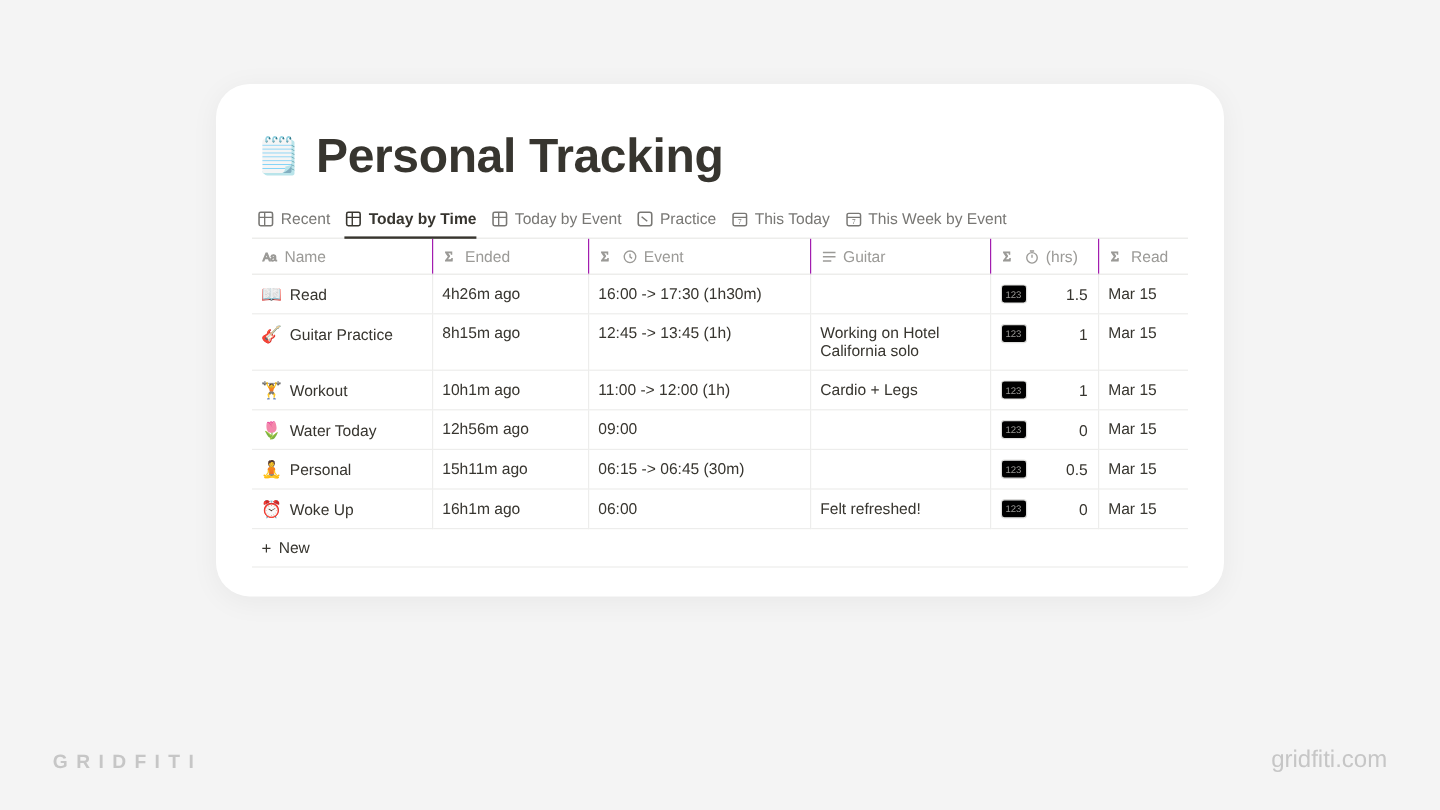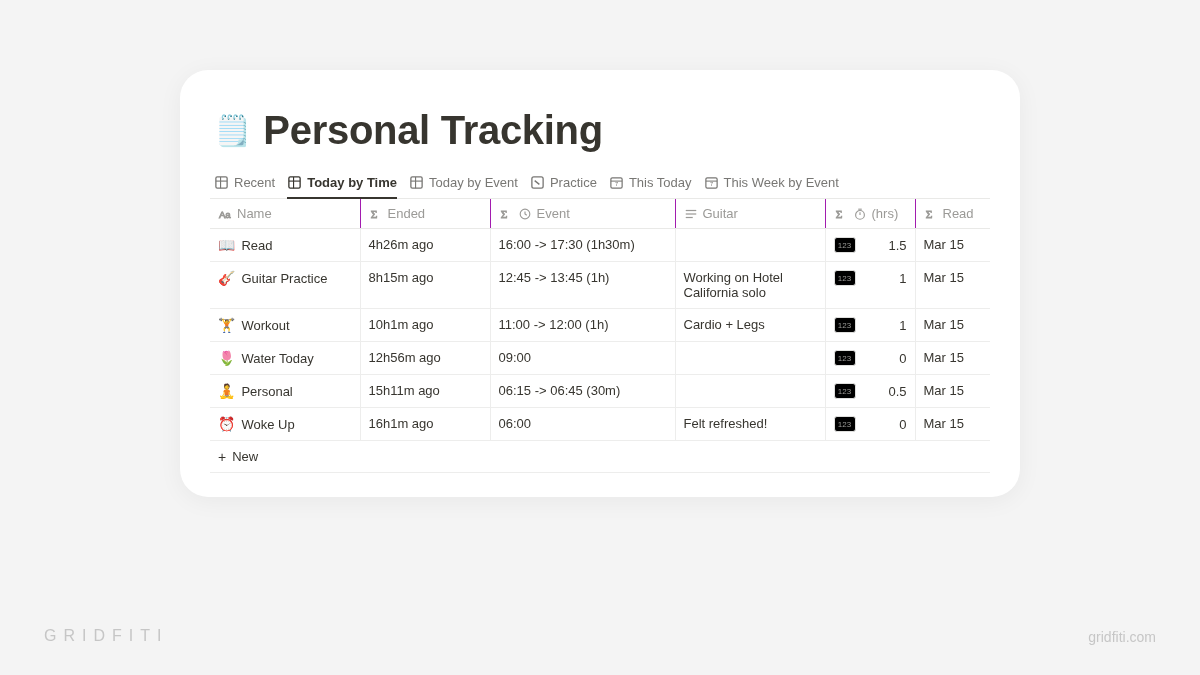--- a/index.html
+++ b/index.html
@@ -111,28 +111,28 @@
   }
   .new-inner { display:flex; align-items:center; gap:6px; cursor:pointer; }
   .plus { font-size: 14px; line-height: 1; }
 
   .footer-left {
     position: absolute;
     left: 44px;
     bottom: 30px;
     font-size: 16px;
     letter-spacing: 7px;
-    font-weight: 400;
+    font-weight: 700;
     color: #c6c6c6;
   }
   .footer-right {
     position: absolute;
     right: 44px;
     bottom: 30px;
-    font-size: 14px;
+    font-size: 20px;
     color: #c6c6c6;
   }
 </style>
 </head>
 <body>
 
 <svg width="0" height="0" style="position:absolute">
   <defs>
     <g id="ic-table">
         <rect x="2" y="2" width="12" height="12" rx="1.5" fill="none" stroke="currentColor" stroke-width="1.4"></rect>

